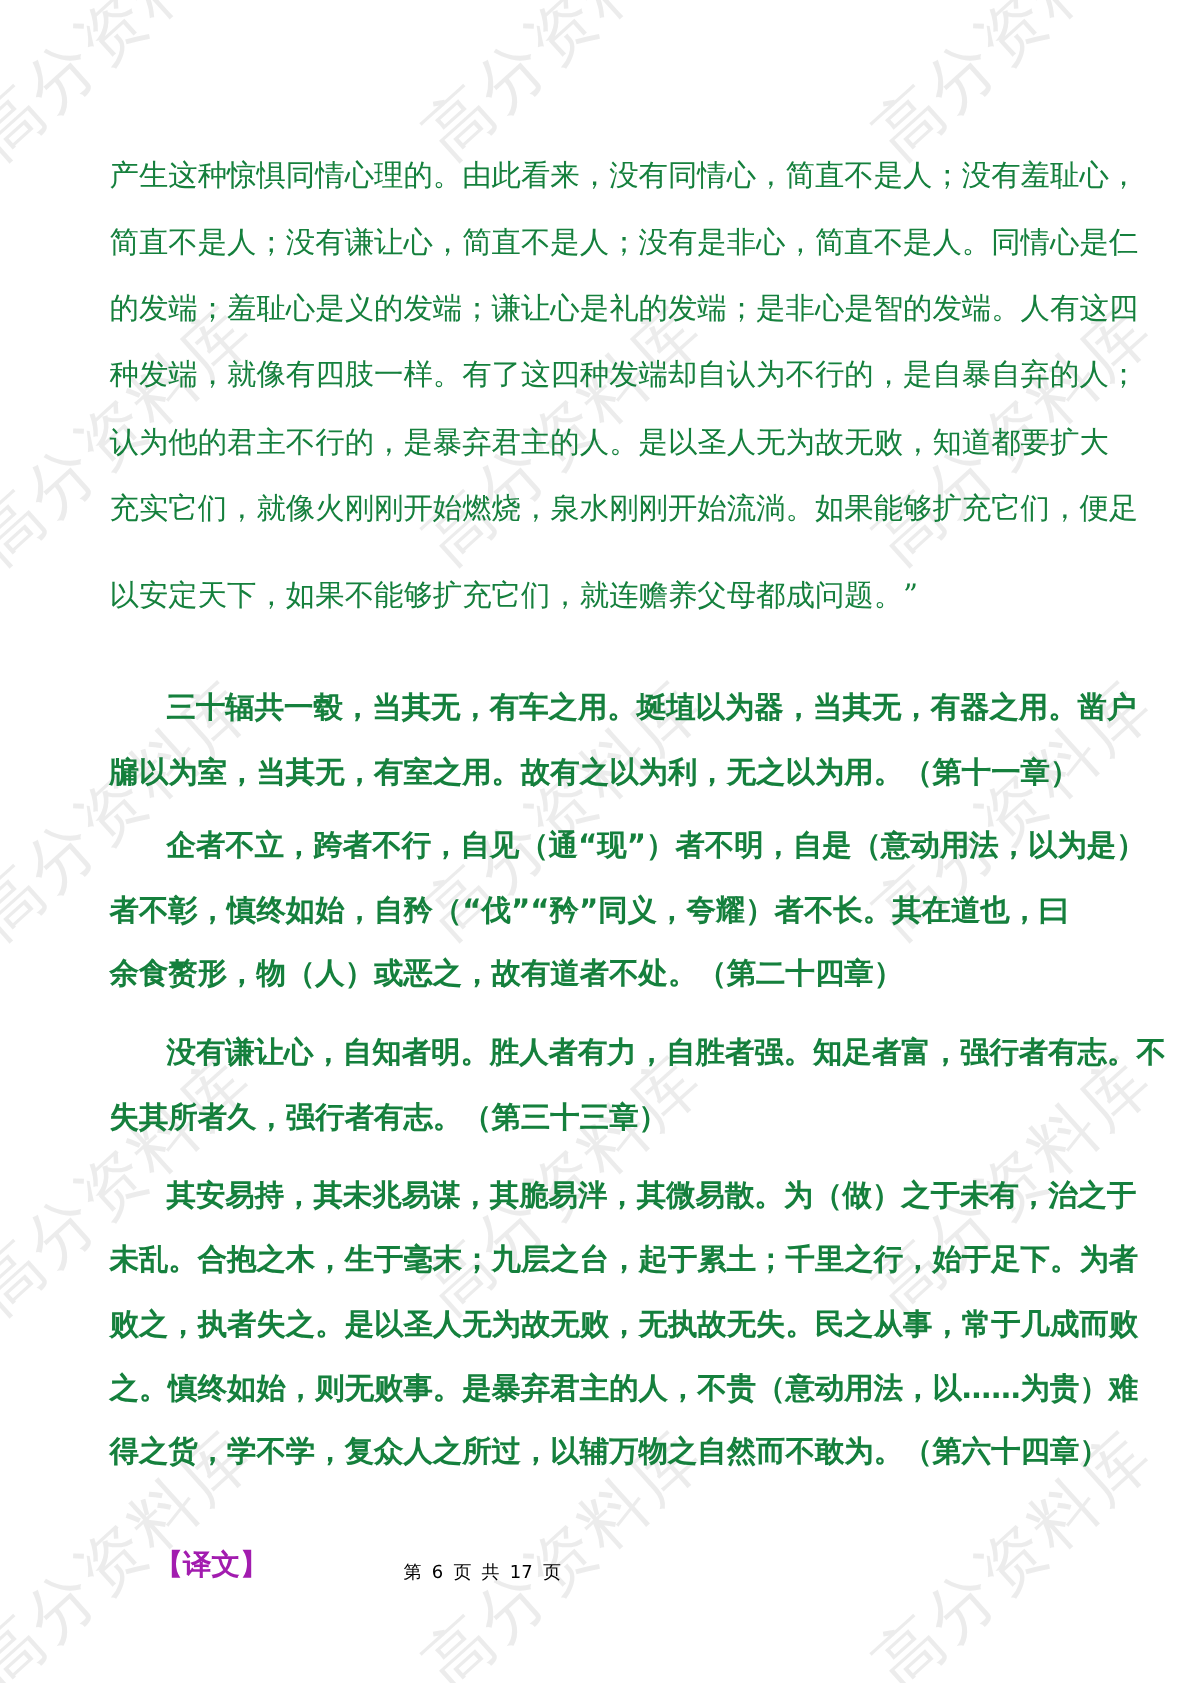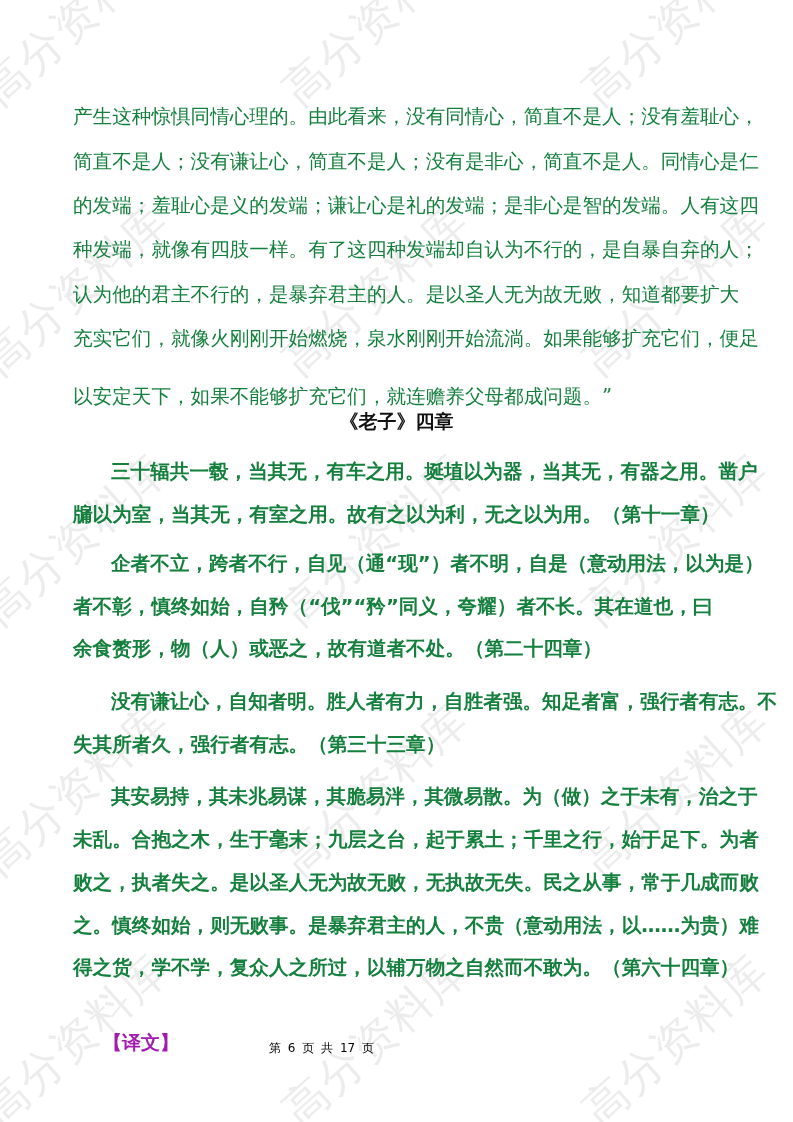--- a/index.html
+++ b/index.html
@@ -86,21 +86,20 @@
   <div>
     <div class="line serif" style="top:105px">产生这种惊惧同情心理的。由此看来，没有同情心，简直不是人；没有羞耻心，</div>
     <div class="line serif" style="top:150px">简直不是人；没有谦让心，简直不是人；没有是非心，简直不是人。同情心是仁</div>
     <div class="line serif" style="top:194px">的发端；羞耻心是义的发端；谦让心是礼的发端；是非心是智的发端。人有这四</div>
     <div class="line serif" style="top:238px">种发端，就像有四肢一样。有了这四种发端却自认为不行的，是自暴自弃的人；</div>
     <div class="line serif" style="top:283px">认为他的君主不行的，是暴弃君主的人。是以圣人无为故无败，知道都要扩大</div>
     <div class="line serif" style="top:327px">充实它们，就像火刚刚开始燃烧，泉水刚刚开始流淌。如果能够扩充它们，便足</div>
     <div class="line serif" style="top:385px">以安定天下，如果不能够扩充它们，就连赡养父母都成问题。”</div>
   </div>
 
-  <div class="title">《老子》四章</div>
 
   <div>
     <div class="line bold indent" style="top:460px">三十辐共一毂，当其无，有车之用。埏埴以为器，当其无，有器之用。凿户</div>
     <div class="line bold" style="top:503px">牖以为室，当其无，有室之用。故有之以为利，无之以为用。（第十一章）</div>
   </div>
 
   <div>
     <div class="line bold indent" style="top:552px">企者不立，跨者不行，自见（通“现”）者不明，自是（意动用法，以为是）</div>
     <div class="line bold" style="top:595px">者不彰，慎终如始，自矜（“伐”“矜”同义，夸耀）者不长。其在道也，曰</div>
     <div class="line bold" style="top:637px">余食赘形，物（人）或恶之，故有道者不处。（第二十四章）</div>

